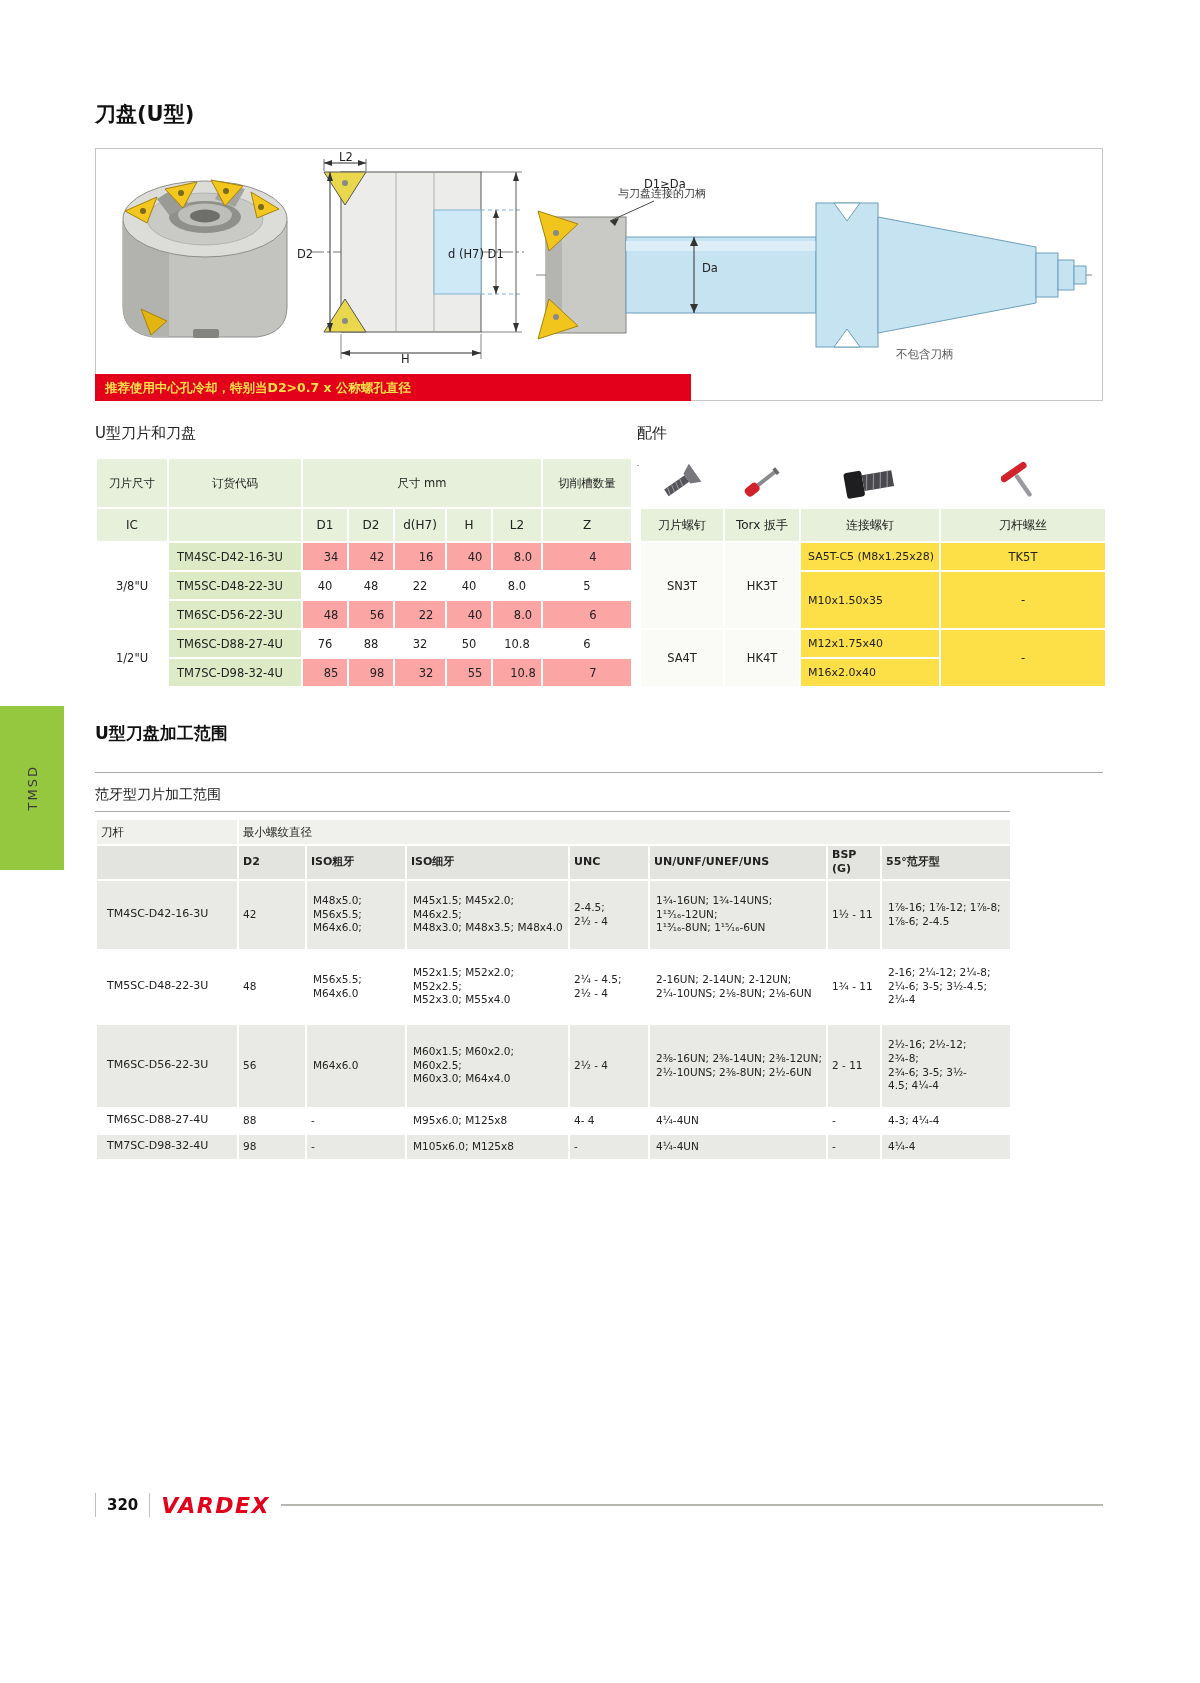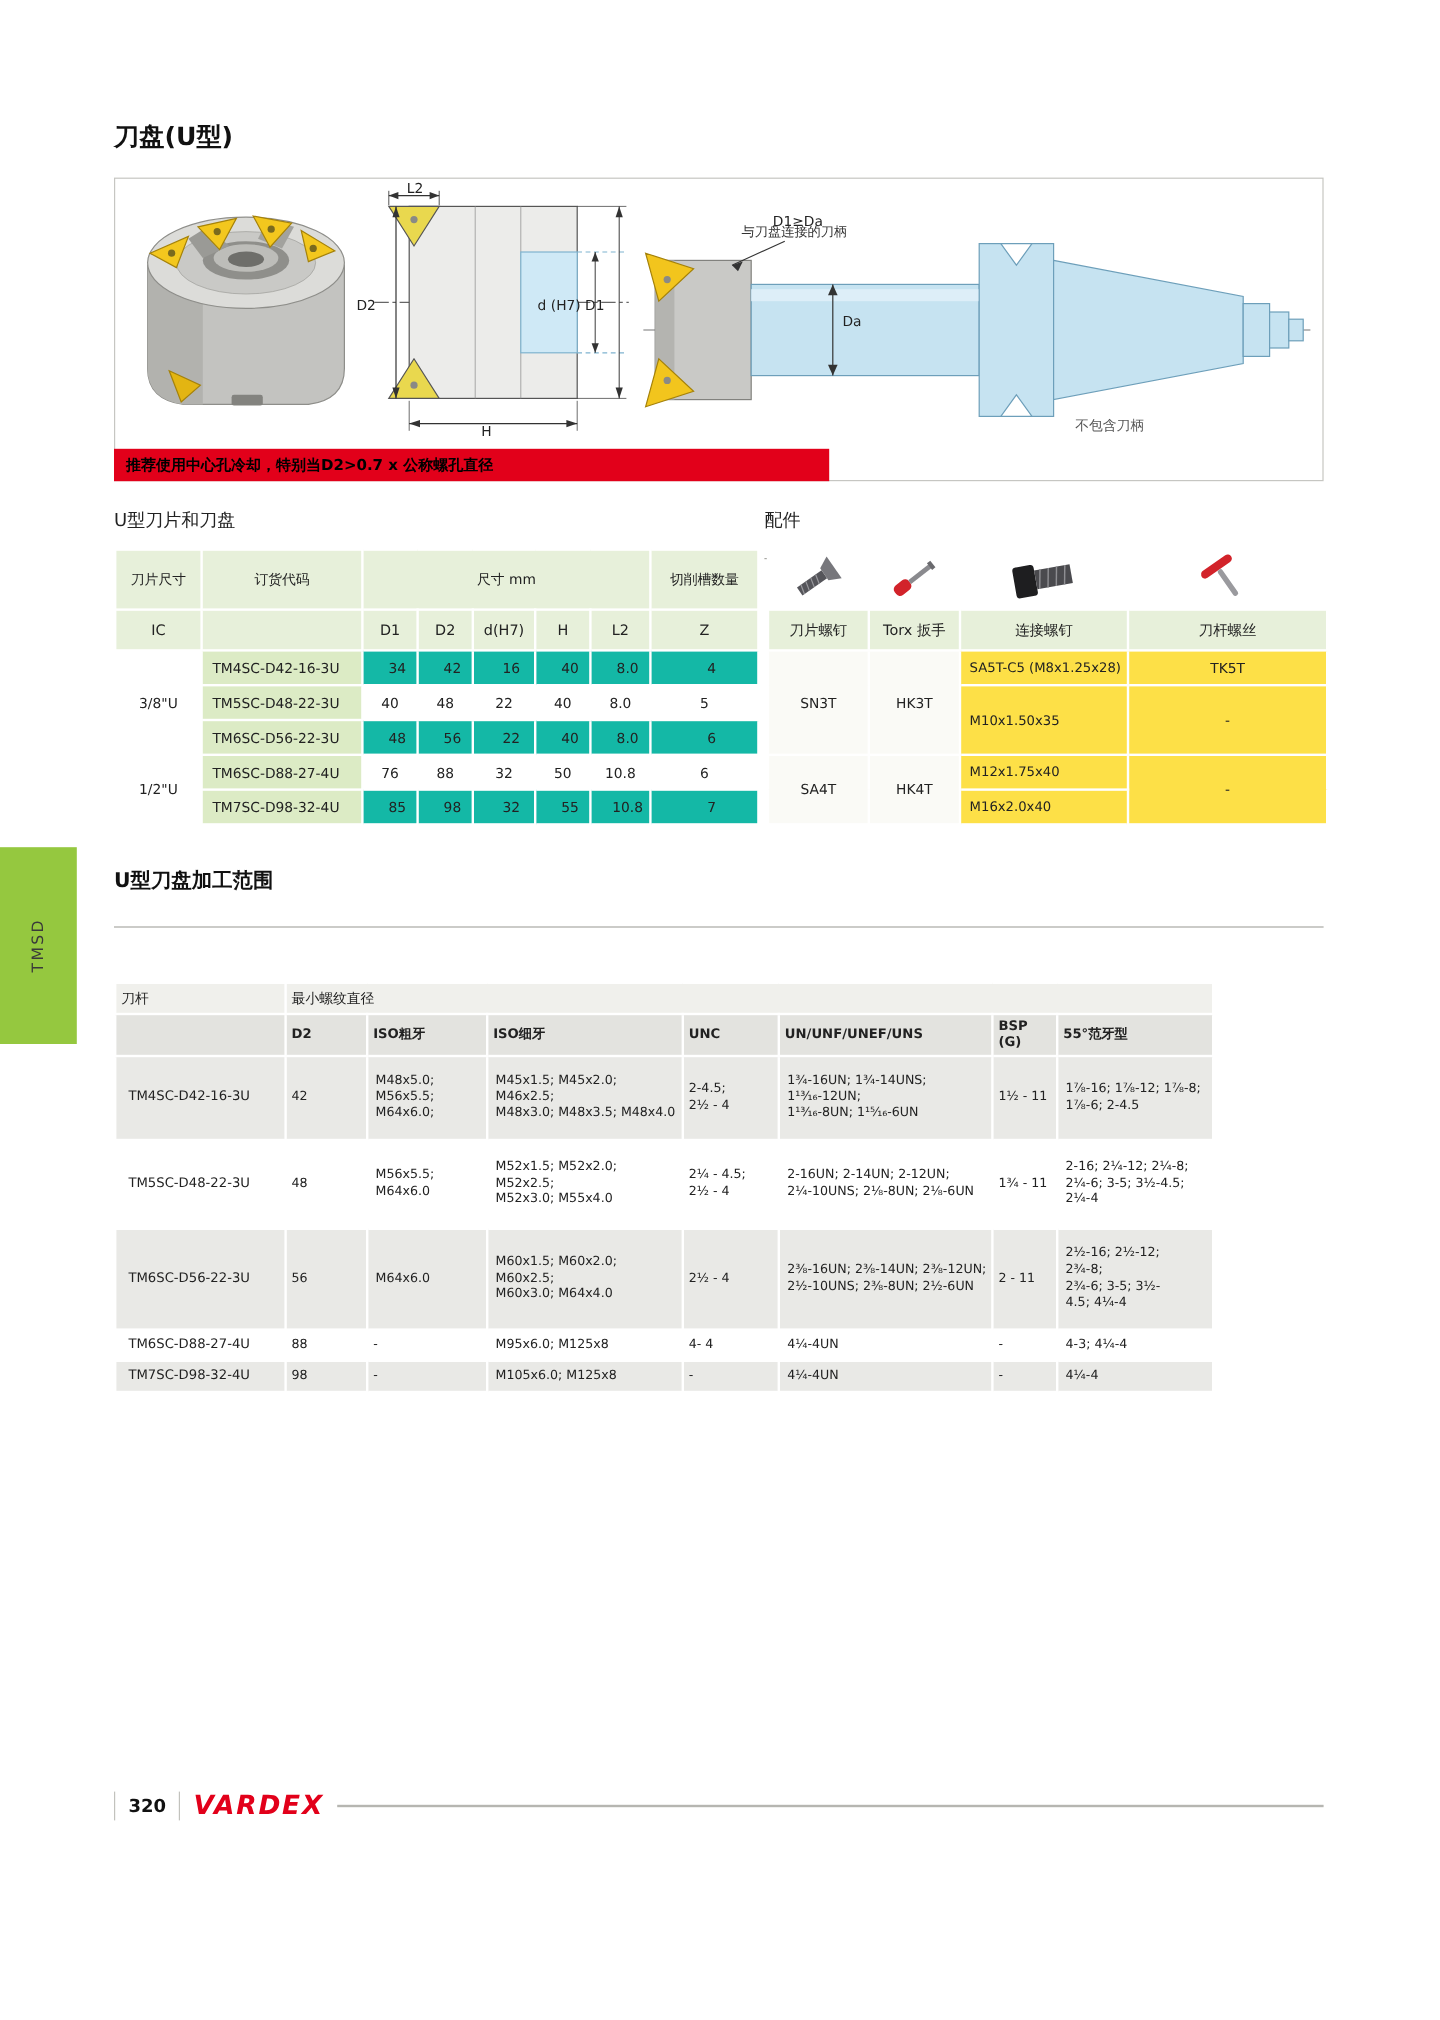--- a/index.html
+++ b/index.html
@@ -8,21 +8,21 @@
   .page { position:relative; width:1200px; height:1683px; background:#ffffff; overflow:hidden; }
 
   .page-title { position:absolute; left:95px; top:100px; font-size:21px; font-weight:bold; color:#111; }
 
   
   .figure-box { position:absolute; left:95px; top:148px; width:1008px; height:253px; border:1px solid #c6c6c2; background:#fff; }
   .figure-box svg { position:absolute; }
   .fig-label { position:absolute; font-size:11.5px; color:#222; white-space:nowrap; }
   .fig-label.small { font-size:11px; color:#333; }
   .fig-label.gray { color:#555; }
-  .red-banner { position:absolute; left:-1px; bottom:-1px; width:596px; height:27px; background:#e2001a; color:#000000;
+  .red-banner { position:absolute; left:-1px; bottom:-1px; width:596px; height:27px; background:#e2001a; color:#fde047;
                 font-size:12.5px; font-weight:bold; line-height:27px; padding-left:10px; }
 
   
   .t1-titles { position:absolute; left:95px; top:424px; width:1008px; display:flex; gap:6px; }
   .t1-titles .tt { font-size:15px; color:#222; padding-bottom:22px; border-bottom:1px solid #a9a9a5; }
   .t1-titles .tt.left { width:536px; }
   .t1-titles .tt.right { width:466px; }
 
   .sec2-title { position:absolute; left:95px; top:722px; width:1008px; font-size:17px; font-weight:bold; color:#111;
                 padding-bottom:27px; border-bottom:1px solid #a9a9a5; }
@@ -30,21 +30,21 @@
                 padding-bottom:7px; border-bottom:1px solid #a9a9a5; }
 
   
   .t1-wrap { position:absolute; left:95px; top:457px; display:flex; gap:6px; }
   table { border-collapse:collapse; table-layout:fixed; }
   .t1 td { border:2px solid #fff; height:29px; font-size:11.5px; text-align:center; vertical-align:middle; padding:0 3px; color:#222; }
   .t1 tr.h1 td { height:50px; }
   .t1 tr.h2 td { height:34px; font-size:12px; }
   .hg  { background:#e7f0da; color:#333; }
   .t1 td.codec { background:#dcebc5; text-align:left; padding-left:8px; }
-  .t1 tr.g td.v { background:#14b8a6;padding-left:15px; }
+  .t1 tr.g td.v { background:#fca5a5;padding-left:15px; }
   .t1 tr.w td.v { background:#ffffff; }
   .t1 td.icc { background:#ffffff; }
   .t1 td.accw { background:#fafaf6; }
   .t1 td.accy { background:#fde047; }
   .t1 td.tl { text-align:left; padding-left:7px; font-size:11px; }
   .t1 tr.icons td { background:#ffffff; }
 
   
   .t2-wrap { position:absolute; left:95px; top:818px; }
   .t2 td { border:2px solid #fff; font-size:10.5px; vertical-align:middle; text-align:left; padding:2px 4px; line-height:1.3; color:#222; }
@@ -333,20 +333,21 @@
           <td class="accy" rowspan="2">-</td>
         </tr>
         <tr>
           <td class="accy tl">M16x2.0x40</td>
         </tr>
       </tbody>
     </table>
   </div>
 
   <div class="sec2-title">U型刀盘加工范围</div>
+  <div class="sec2-sub">范牙型刀片加工范围</div>
 
   <div class="t2-wrap">
     <table class="t2">
       <colgroup>
         <col style="width:142px">
           <col style="width:68px">
           <col style="width:100px">
           <col style="width:163px">
         <col style="width:80px">
           <col style="width:178px">

